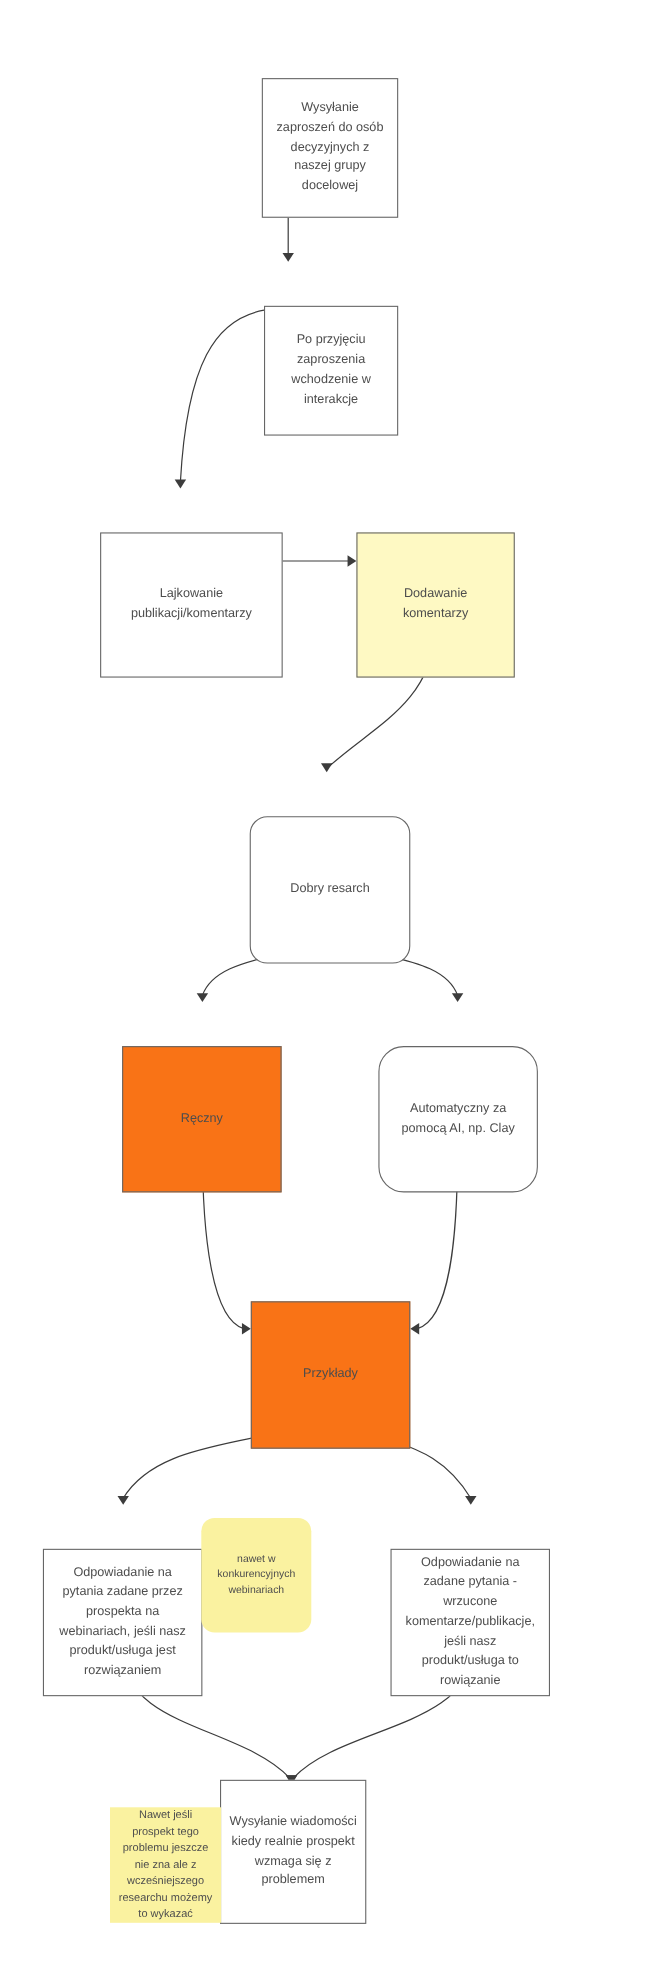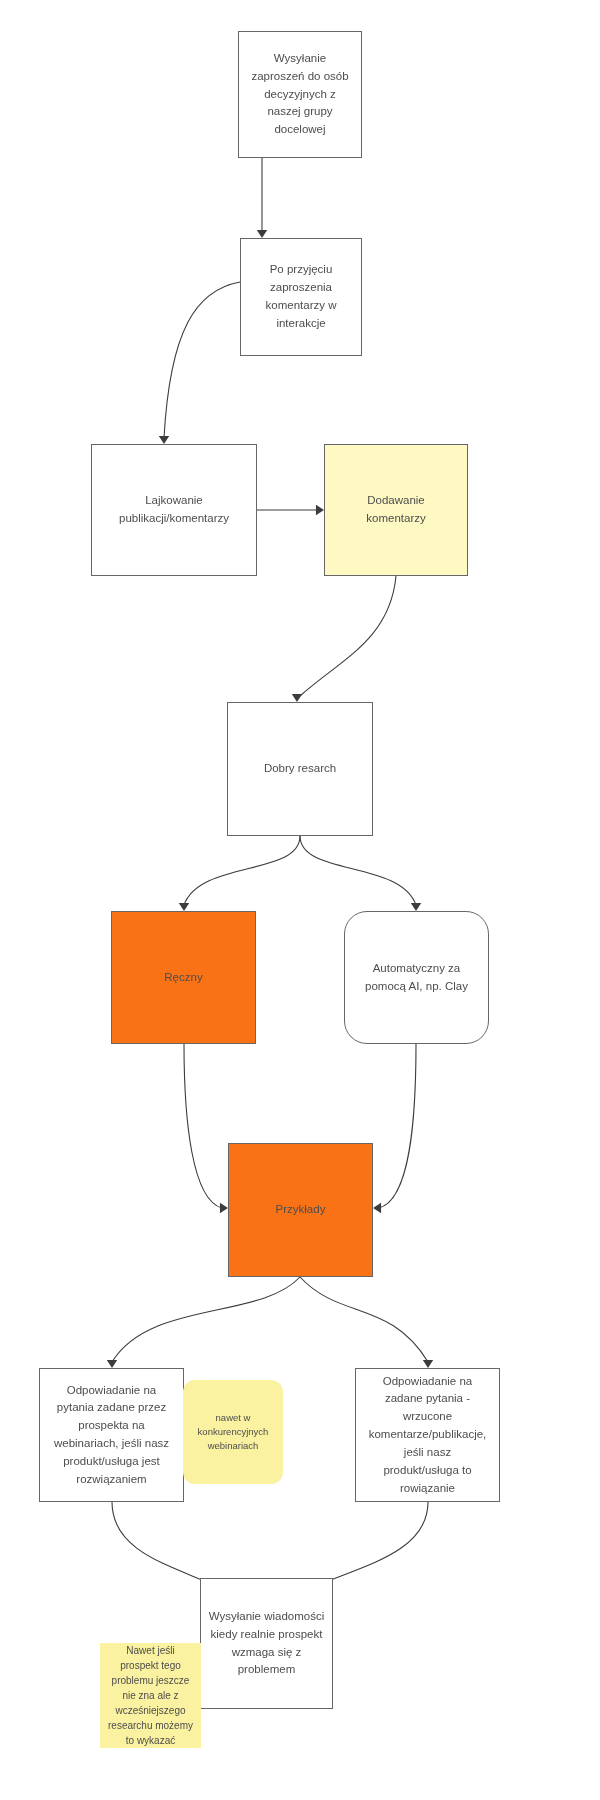--- a/index.html
+++ b/index.html
@@ -28,20 +28,21 @@
     border: 1.3px solid #666666;
     display: flex;
     align-items: center;
     justify-content: center;
     text-align: center;
     color: #4d4d4d;
     font-size: 11.5px;
     line-height: 1.55;
     padding: 4px 6px;
     white-space: pre-line;
+    margin-top: 40px;
   }
   .sticky-note {
     position: absolute;
     box-sizing: border-box;
     background: #faf2a0;
     border: none;
     display: flex;
     align-items: center;
     justify-content: center;
     text-align: center;
@@ -117,27 +118,27 @@
 </svg>
 
 <div id="nodes-layer">
     <div class="node-box" style="left: 238px; top: 31px; width: 124px; height: 127px; font-size: 11.5px; border-color: rgb(102, 102, 102); background: rgb(255, 255, 255); color: rgb(77, 77, 77);"><span>Wysyłanie
 zaproszeń do osób
 decyzyjnych z
 naszej grupy
 docelowej</span></div>
     <div class="node-box" style="left: 240px; top: 238px; width: 122px; height: 118px; font-size: 11.5px; border-color: rgb(102, 102, 102); background: rgb(255, 255, 255); color: rgb(77, 77, 77);"><span>Po przyjęciu
 zaproszenia
-komentarzy w
+wchodzenie w
 interakcje</span></div>
     <div class="node-box" style="left: 91px; top: 444px; width: 166px; height: 132px; font-size: 11.5px; border-color: rgb(102, 102, 102); background: rgb(255, 255, 255); color: rgb(77, 77, 77);"><span>Lajkowanie
 publikacji/komentarzy</span></div>
     <div class="node-box" style="left: 324px; top: 444px; width: 144px; height: 132px; font-size: 11.5px; border-color: rgb(102, 102, 102); background: #fef9c3; color: rgb(77, 77, 77);"><span>Dodawanie
 komentarzy</span></div>
-    <div class="node-box" style="left: 227px; top: 702px; width: 146px; height: 134px; font-size: 11.5px; border-color: rgb(102, 102, 102); background: rgb(255, 255, 255); color: rgb(77, 77, 77);"><span>Dobry resarch</span></div>
+    <div class="node-box" style="left: 227px; top: 702px; width: 146px; height: 134px; font-size: 11.5px; border-color: rgb(102, 102, 102); background: rgb(255, 255, 255); color: rgb(77, 77, 77); border-radius: 16px;"><span>Dobry resarch</span></div>
     <div class="node-box" style="left: 111px; top: 911px; width: 145px; height: 133px; font-size: 11.5px; border-color: rgb(102, 102, 102); background: #f97316; color: rgb(77, 77, 77);"><span>Ręczny</span></div>
     <div class="node-box" style="left: 344px; top: 911px; width: 145px; height: 133px; font-size: 11.5px; border-color: rgb(102, 102, 102); background: rgb(255, 255, 255); color: rgb(77, 77, 77); border-radius: 23px;"><span>Automatyczny za
 pomocą AI, np. Clay</span></div>
     <div class="node-box" style="left: 228px; top: 1143px; width: 145px; height: 134px; font-size: 11.5px; border-color: rgb(102, 102, 102); background: #f97316; color: rgb(77, 77, 77);"><span>Przykłady</span></div>
     <div class="node-box" style="left: 39px; top: 1368px; width: 145px; height: 134px; font-size: 11.5px; border-color: rgb(102, 102, 102); background: rgb(255, 255, 255); color: rgb(77, 77, 77);"><span>Odpowiadanie na
 pytania zadane przez
 prospekta na
 webinariach, jeśli nasz
 produkt/usługa jest
 rozwiązaniem</span></div>

